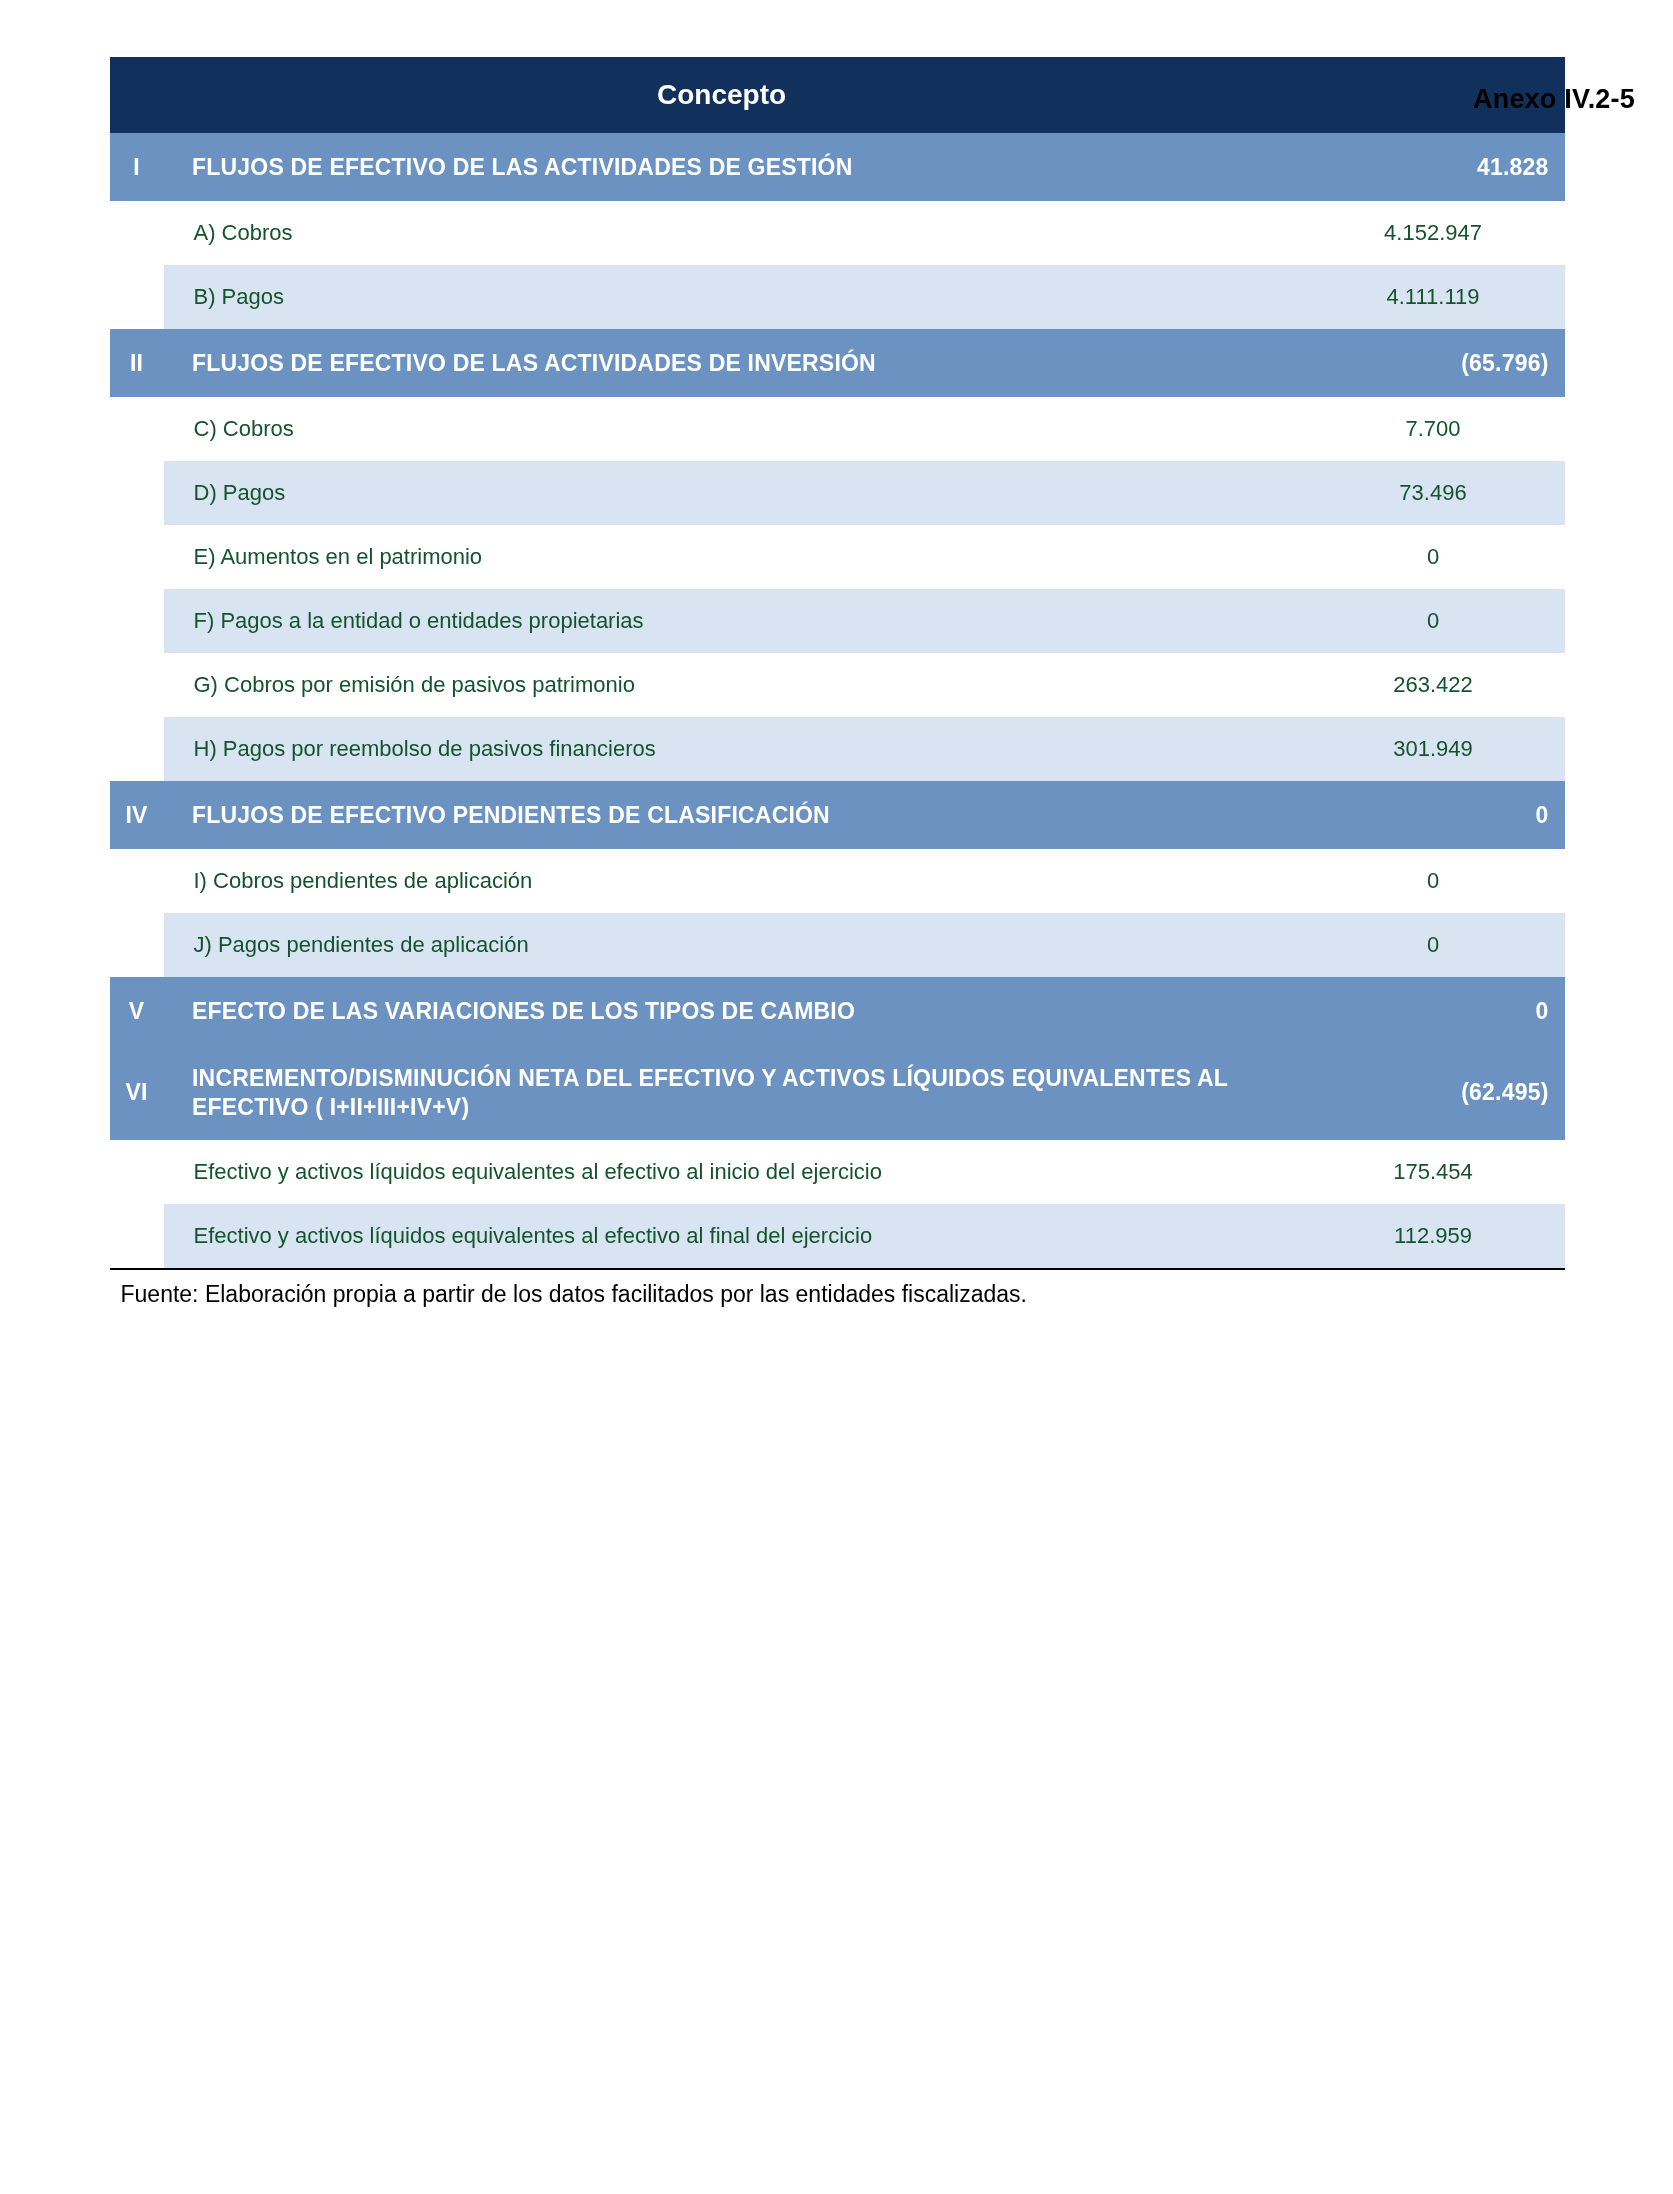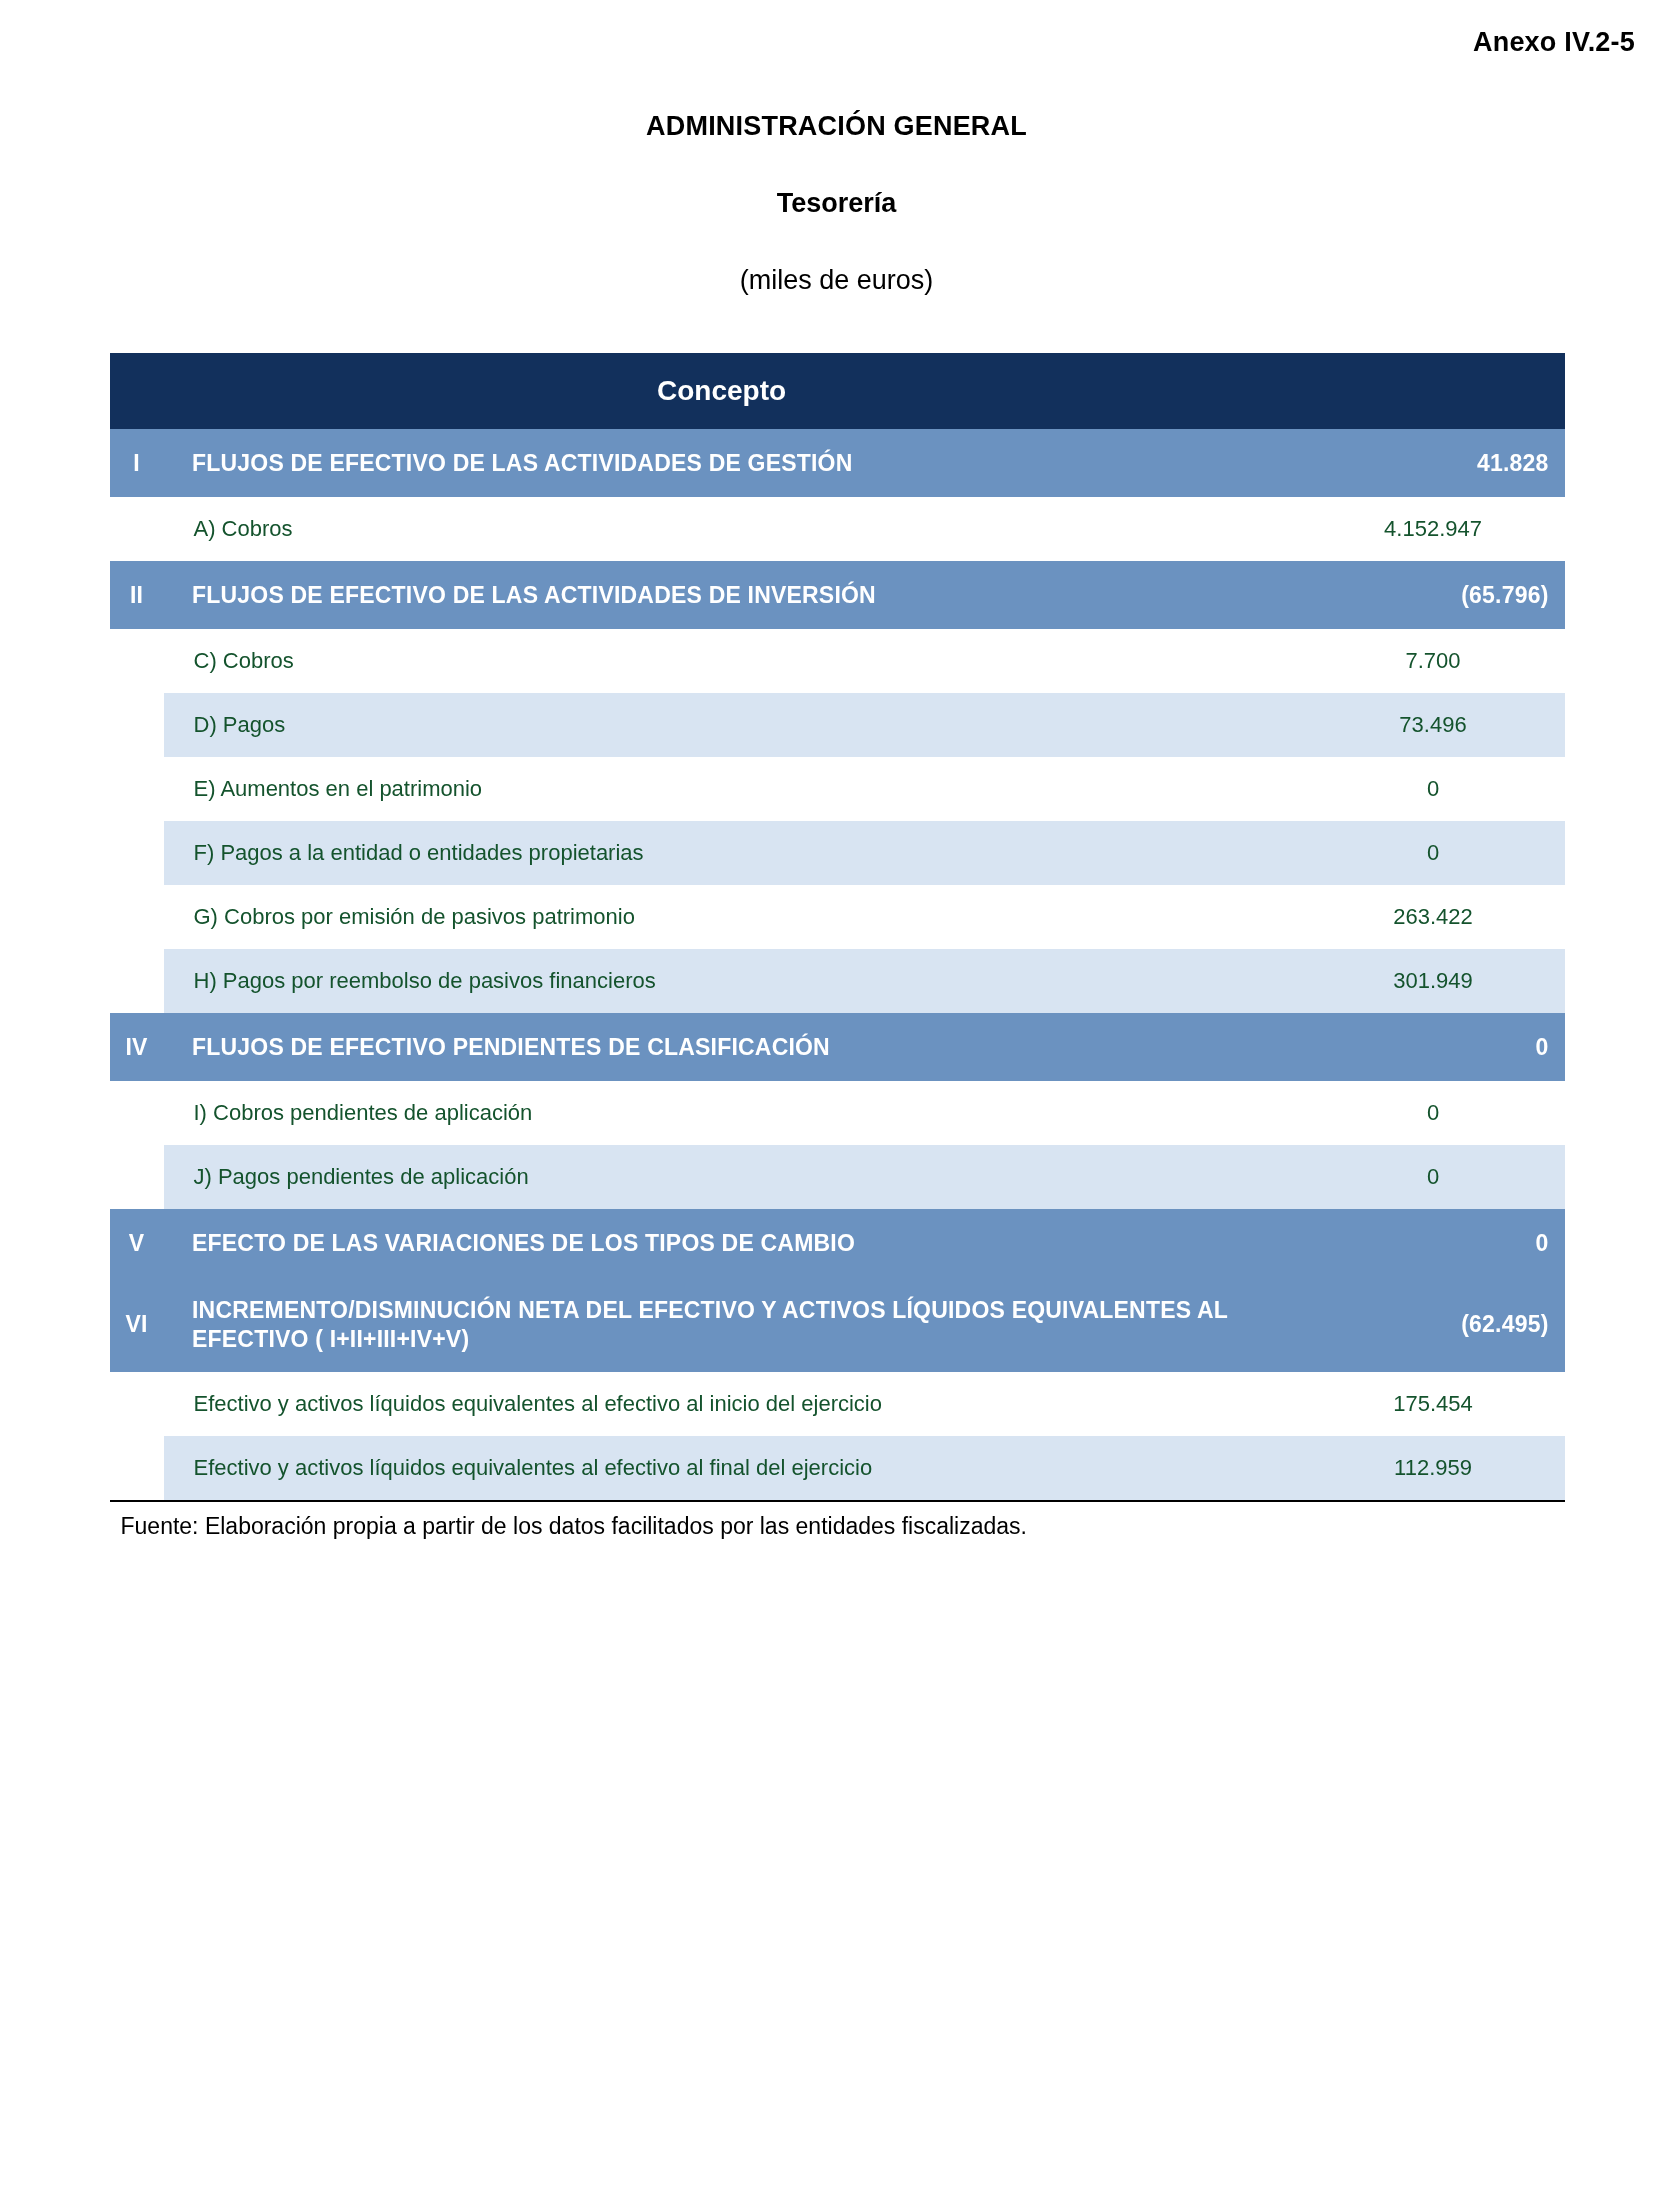--- a/index.html
+++ b/index.html
@@ -144,25 +144,20 @@
     box-sizing: border-box;
   }
 </style>
 </head>
 <body>
 
 <div class="page">
 
   <div class="anexo-label">Anexo IV.2-5</div>
 
-  <div class="title-block">
-    <h1 class="main-title">ADMINISTRACIÓN GENERAL</h1>
-    <h2 class="sub-title">Tesorería</h2>
-    <p class="units">(miles de euros)</p>
-  </div>
 
   <div class="table-wrap">
     <table class="cash-flow">
       <colgroup>
         <col class="c-num">
         <col class="c-concept">
         <col class="c-value">
       </colgroup>
       <tbody id="table-body">
         <tr class="header-row">
@@ -172,20 +167,25 @@
       <tr class="section-row">
             <td class="num">I</td>
             <td class="concept">FLUJOS DE EFECTIVO DE LAS ACTIVIDADES DE GESTIÓN</td>
             <td class="value">41.828</td>
           </tr>
           <tr class="detail-row white">
             <td class="num"></td>
             <td class="concept">A) Cobros</td>
             <td class="value">4.152.947</td>
           </tr>
+          <tr class="detail-row tint">
+            <td class="num"></td>
+            <td class="concept">B) Pagos</td>
+            <td class="value">4.111.119</td>
+          </tr>
           <tr class="section-row">
             <td class="num">II</td>
             <td class="concept">FLUJOS DE EFECTIVO DE LAS ACTIVIDADES DE INVERSIÓN</td>
             <td class="value">(65.796)</td>
           </tr>
           <tr class="detail-row white">
             <td class="num"></td>
             <td class="concept">C) Cobros</td>
             <td class="value">7.700</td>
           </tr>

